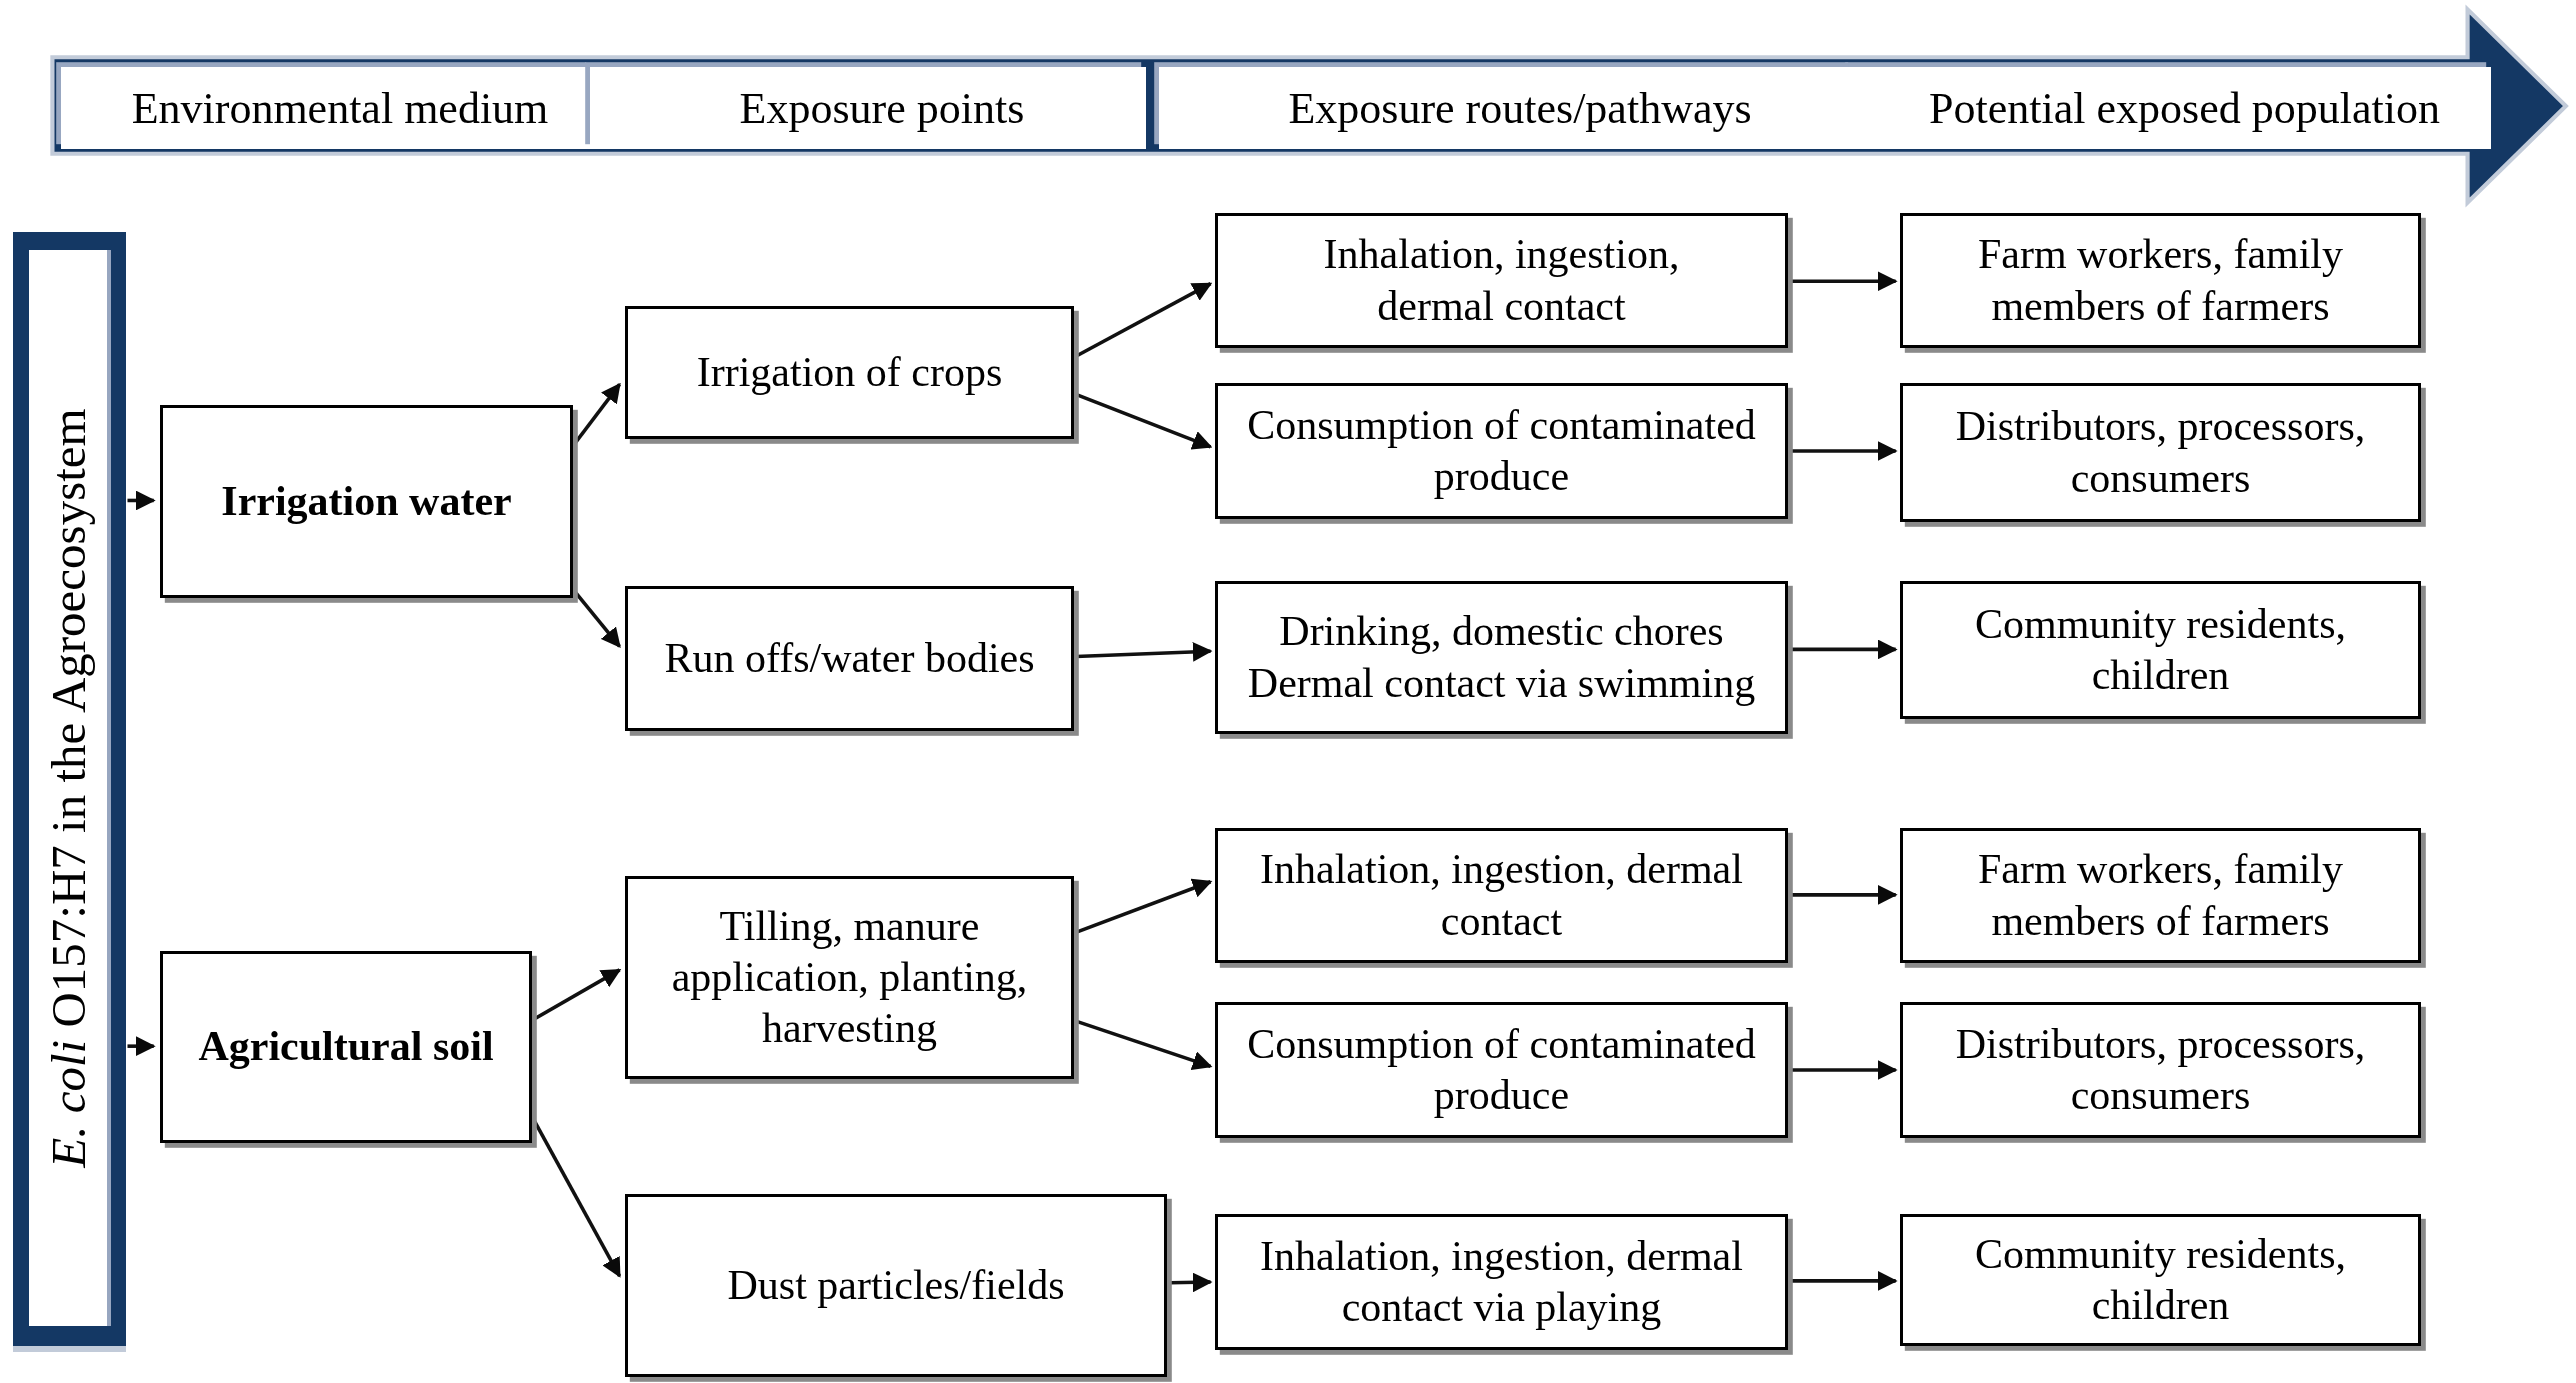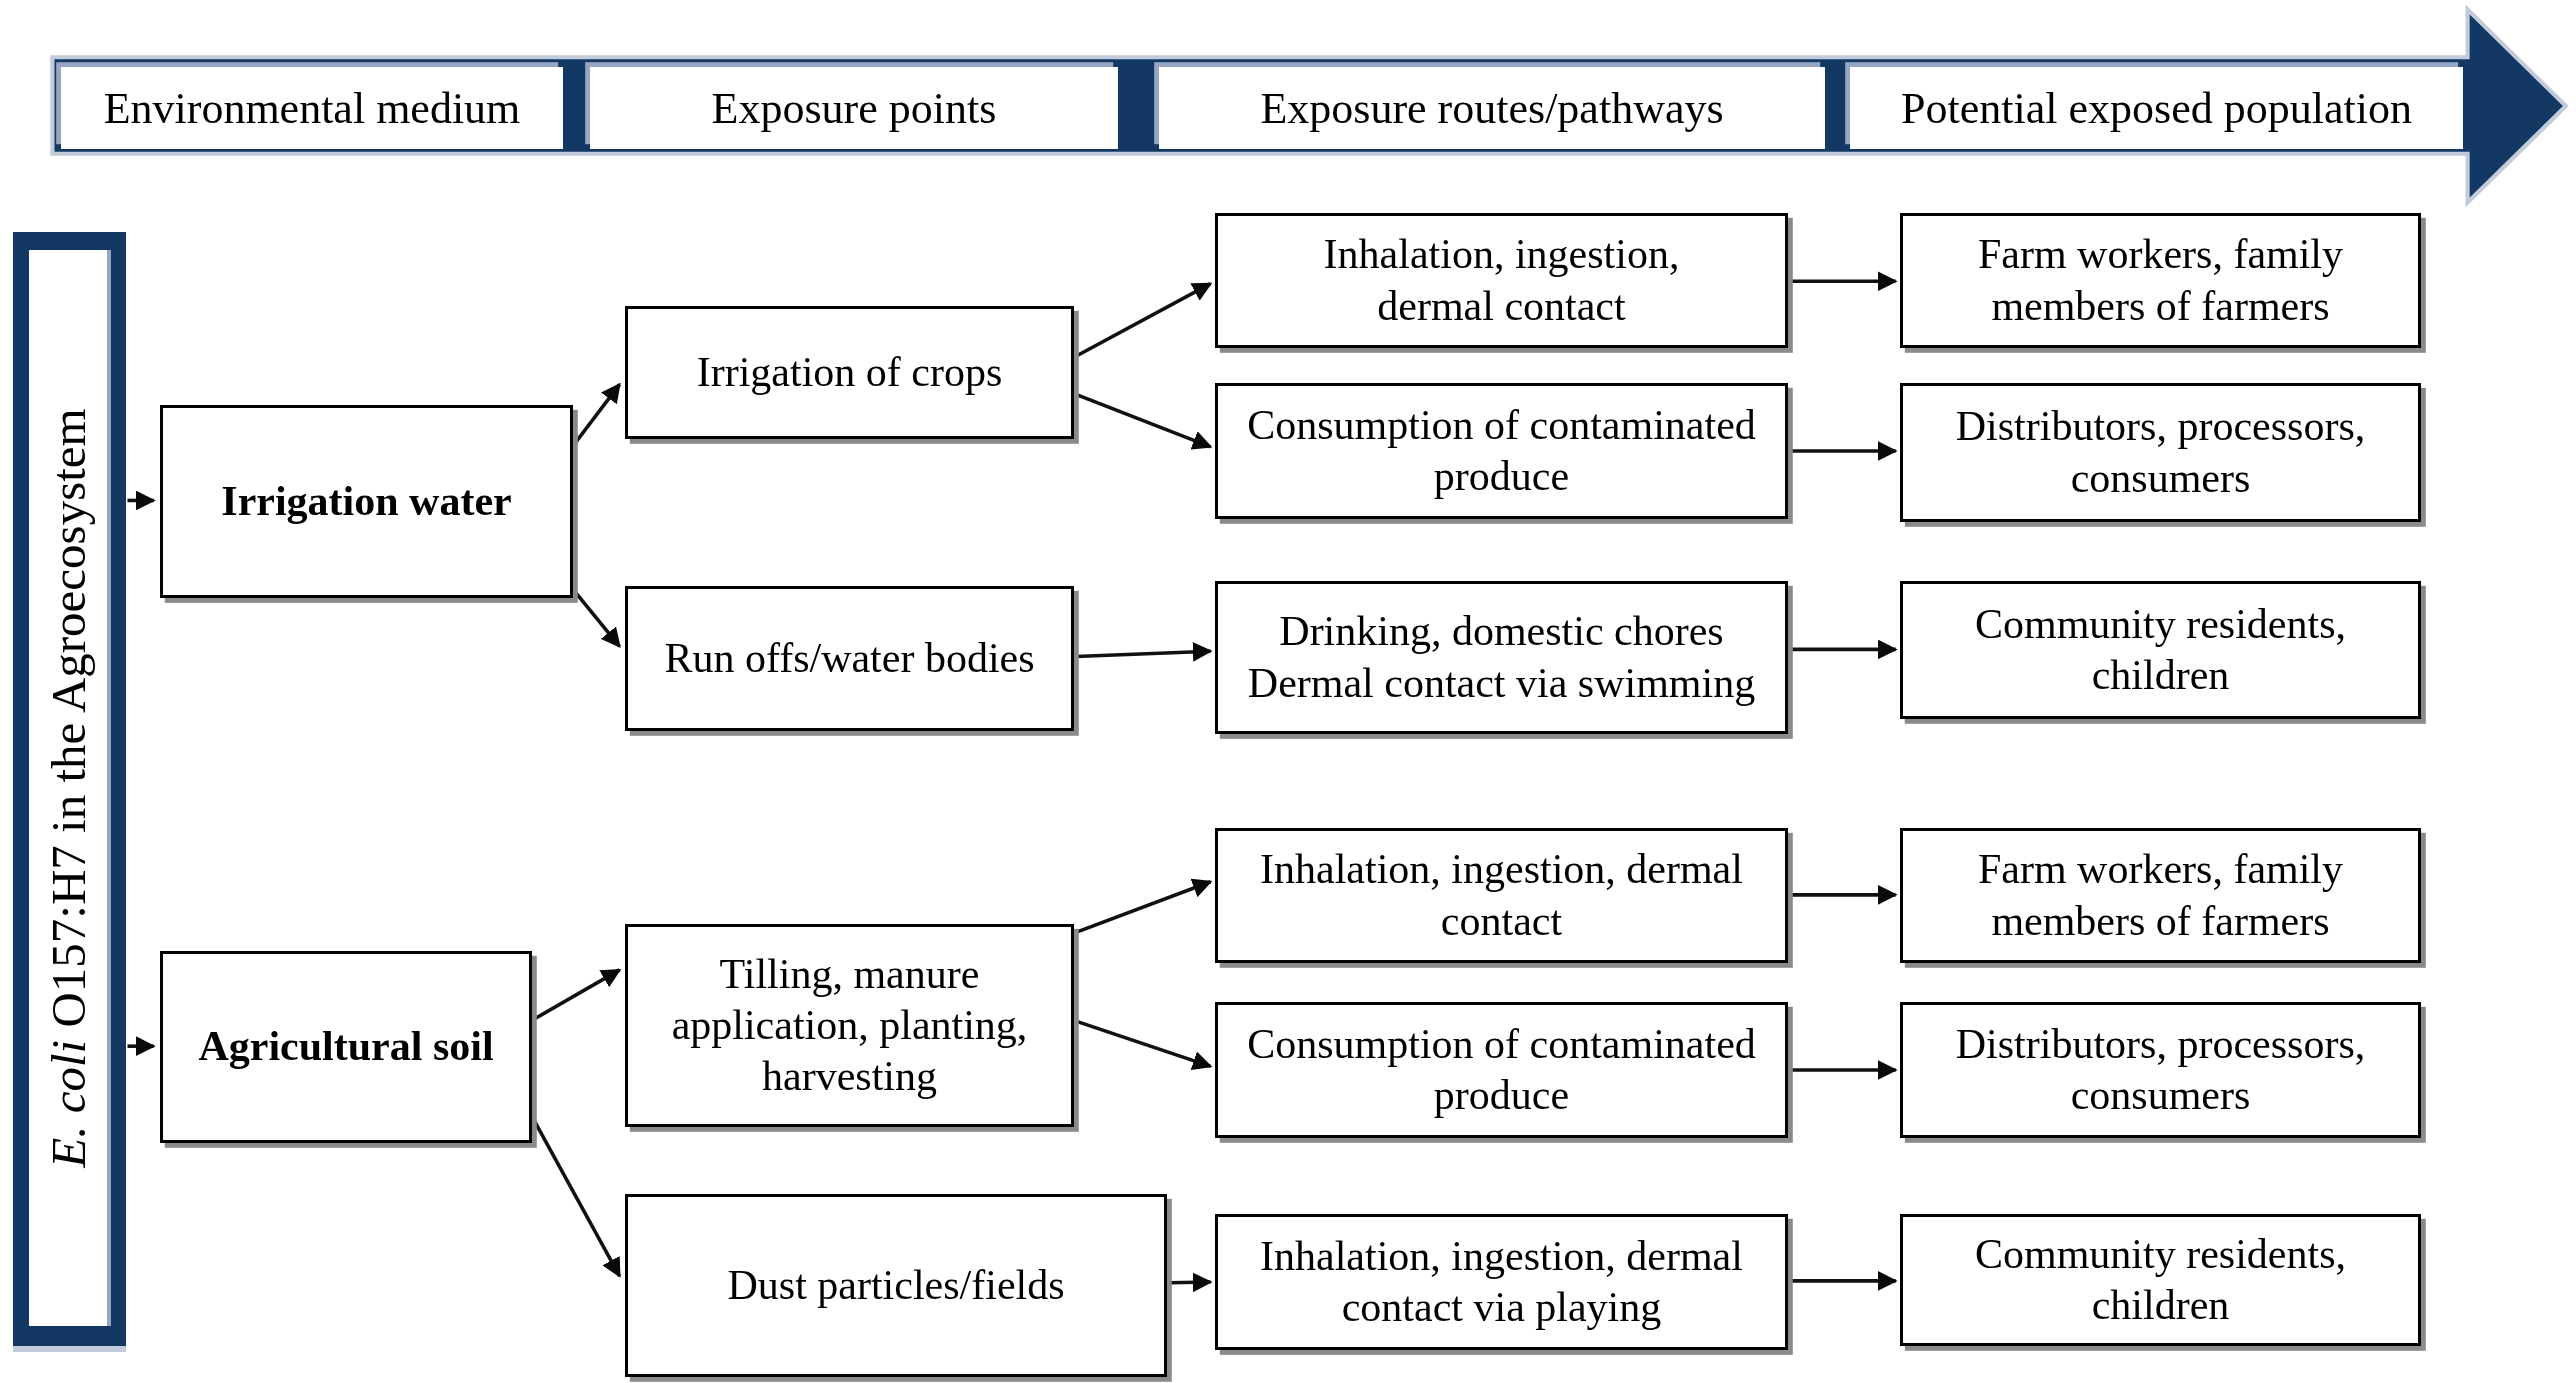--- a/index.html
+++ b/index.html
@@ -10,21 +10,21 @@
     font-family:"Liberation Serif","DejaVu Serif",serif;
     color:#000;
     overflow:hidden;
   }
   svg.connector-layer{position:absolute;left:0;top:0;width:2576px;height:1384px;}
   .stage{
     position:absolute;top:67px;height:82px;
     background:#ffffff;
     box-shadow:-4.8px -4.8px 0 #98A7C1;
     display:flex;align-items:center;justify-content:center;
-    font-size:44px;white-space:nowrap;
+    font-size:44px;white-space:nowrap;padding-left:28px;
   }
   .st1{left:61px;width:502px;}
   .st2{left:590px;width:528px;}
   .st3{left:1159px;width:666px;}
   .st4{left:1850px;width:613px;}
   .side{
     position:absolute;left:13px;top:232px;width:113px;height:1114px;
     background:#143864;
     box-shadow:0 6px 0 #C2CBD9;
   }
@@ -51,21 +51,21 @@
     display:flex;align-items:center;justify-content:center;
     text-align:center;
     font-size:42px;line-height:1.22;
     white-space:pre-line;
     padding:0 4.8px;
   }
   .n-iw{left:160px;top:405px;width:413px;height:193px;font-weight:bold;}
   .n-as{left:160px;top:951px;width:372px;height:192px;font-weight:bold;}
   .n-crops{left:625px;top:306px;width:449px;height:133px;}
   .n-runoffs{left:625px;top:586px;width:449px;height:145px;}
-  .n-tilling{left:625px;top:876px;width:449px;height:203px;margin-top:48px;}
+  .n-tilling{left:625px;top:876px;width:449px;height:203px;}
   .n-dust{left:625px;top:1194px;width:542px;height:183px;}
   .n-r1{left:1215px;top:213px;width:573px;height:135px;}
   .n-r2{left:1215px;top:383px;width:573px;height:136px;}
   .n-r3{left:1215px;top:581px;width:573px;height:153px;}
   .n-r4{left:1215px;top:828px;width:573px;height:135px;}
   .n-r5{left:1215px;top:1002px;width:573px;height:136px;}
   .n-r6{left:1215px;top:1214px;width:573px;height:136px;}
   .n-p1{left:1900px;top:213px;width:521px;height:135px;}
   .n-p2{left:1900px;top:383px;width:521px;height:139px;}
   .n-p3{left:1900px;top:581px;width:521px;height:138px;}

